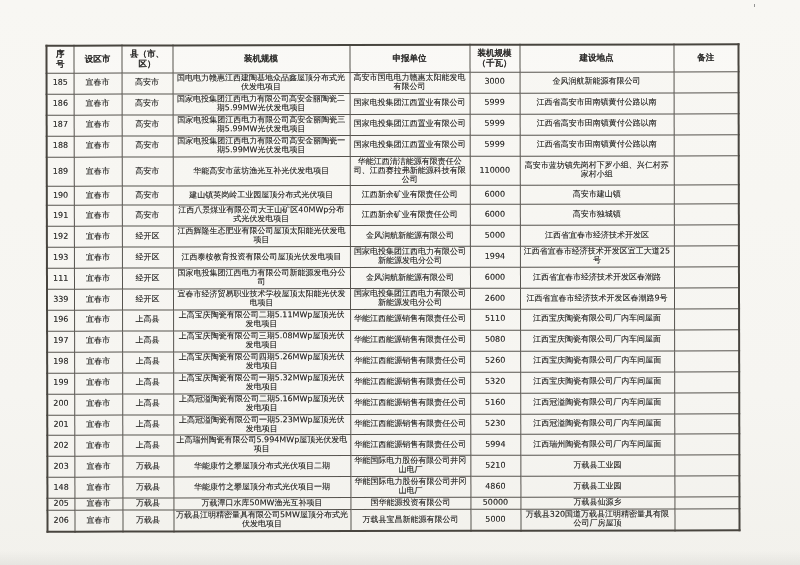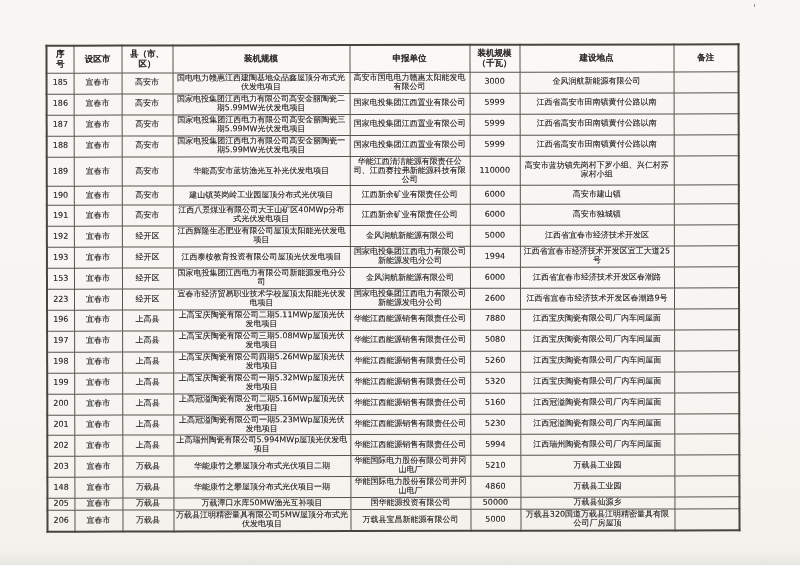--- a/index.html
+++ b/index.html
@@ -171,46 +171,46 @@
       <td>193</td>
       <td>宜春市</td>
       <td>经开区</td>
       <td>江西泰桉教育投资有限公司屋顶光伏发电项目</td>
       <td>国家电投集团江西电力有限公司新能源发电分公司</td>
       <td>1994</td>
       <td>江西省宜春市经济技术开发区宜工大道25号</td>
       <td></td>
     </tr>
         <tr>
-      <td>153</td>
+      <td>111</td>
       <td>宜春市</td>
       <td>经开区</td>
       <td>国家电投集团江西电力有限公司新能源发电分公司</td>
       <td>金风润航新能源有限公司</td>
       <td>6000</td>
       <td>江西省宜春市经济技术开发区春潮路</td>
       <td></td>
     </tr>
         <tr>
-      <td>223</td>
+      <td>339</td>
       <td>宜春市</td>
       <td>经开区</td>
       <td>宜春市经济贸易职业技术学校屋顶太阳能光伏发电项目</td>
       <td>国家电投集团江西电力有限公司新能源发电分公司</td>
       <td>2600</td>
       <td>江西省宜春市经济技术开发区春潮路9号</td>
       <td></td>
     </tr>
         <tr>
       <td>196</td>
       <td>宜春市</td>
       <td>上高县</td>
       <td>上高宝庆陶瓷有限公司二期5.11MWp屋顶光伏发电项目</td>
       <td>华能江西能源销售有限责任公司</td>
-      <td>7880</td>
+      <td>5110</td>
       <td>江西宝庆陶瓷有限公司厂内车间屋面</td>
       <td></td>
     </tr>
         <tr>
       <td>197</td>
       <td>宜春市</td>
       <td>上高县</td>
       <td>上高宝庆陶瓷有限公司三期5.08MWp屋顶光伏发电项目</td>
       <td>华能江西能源销售有限责任公司</td>
       <td>5080</td>

